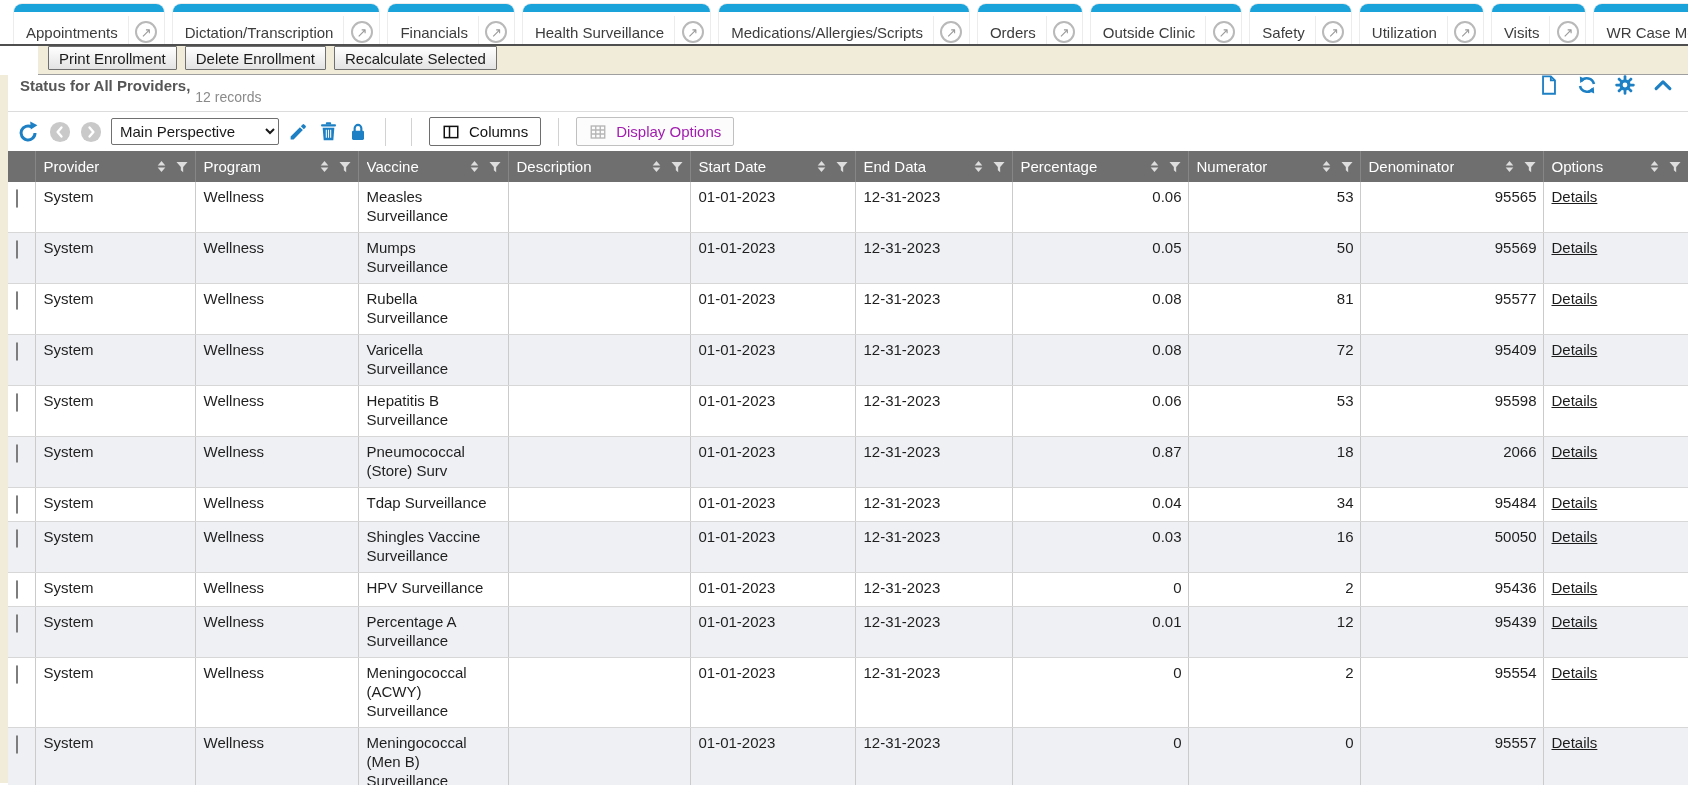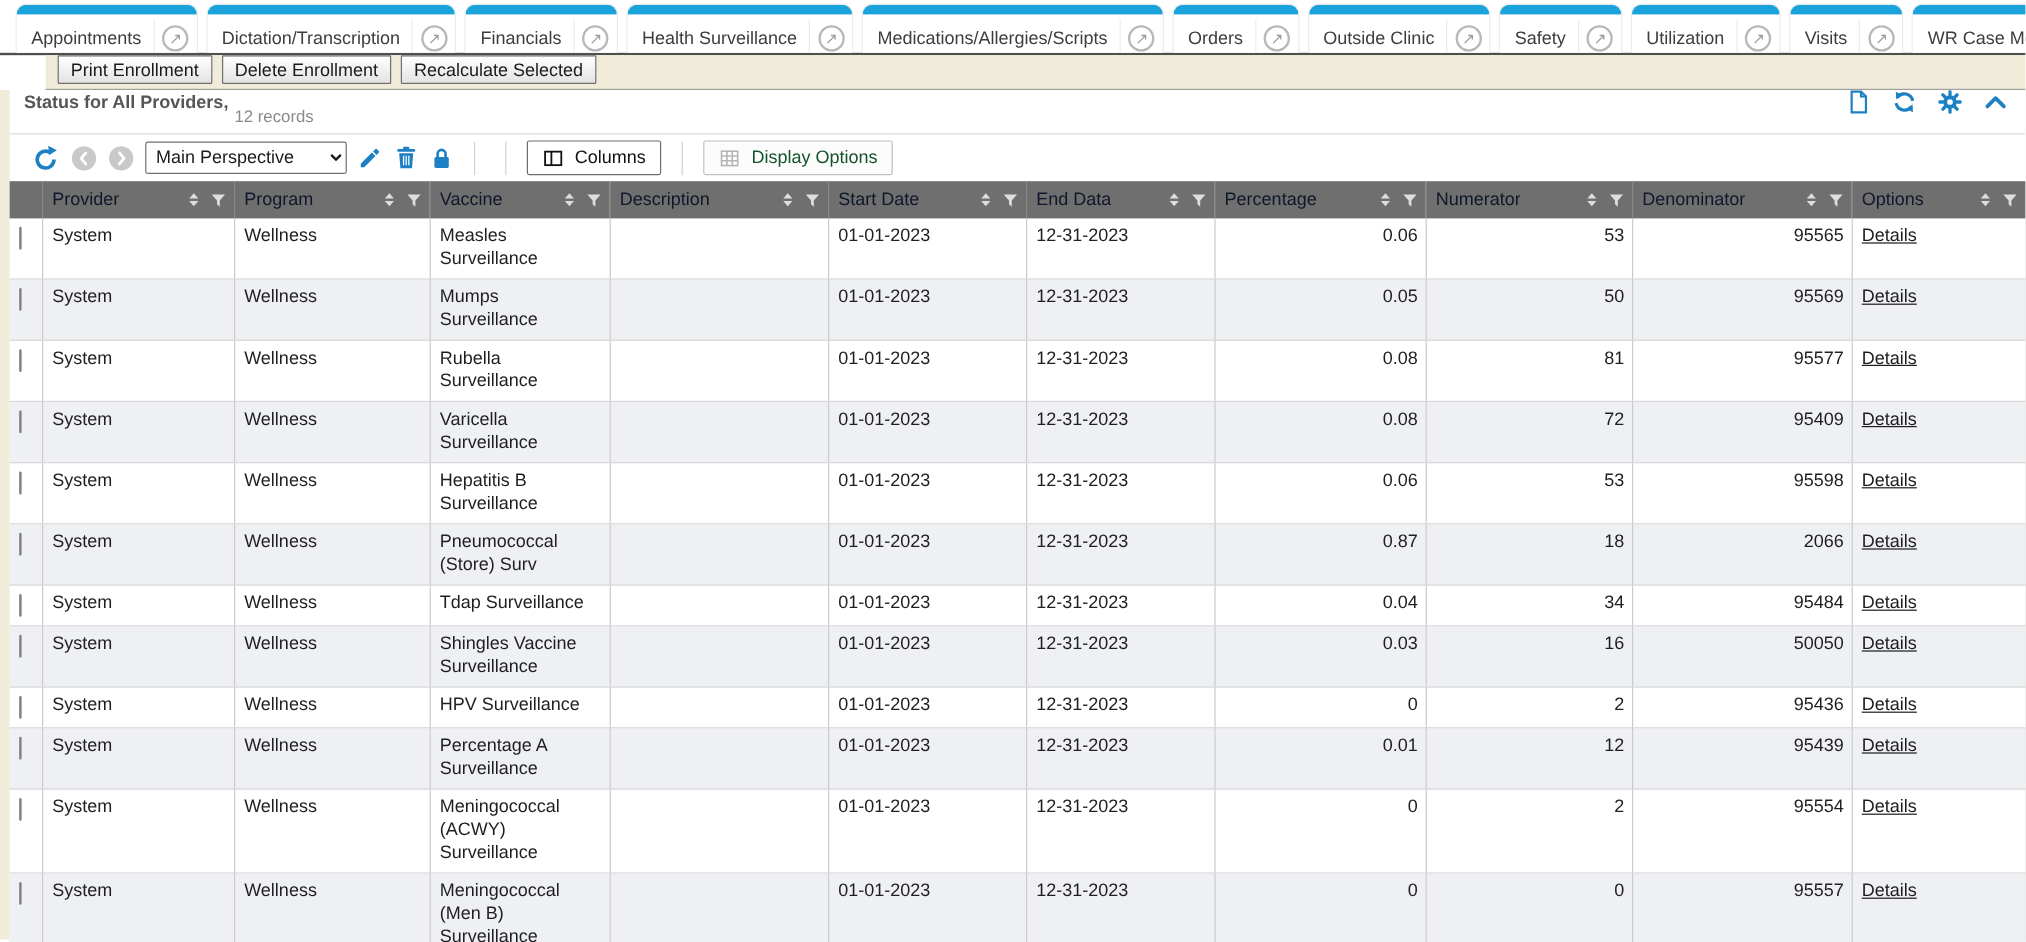--- a/index.html
+++ b/index.html
@@ -43,39 +43,39 @@
   .panel{ background:#fff; margin-left:8px; height:100%; }
   .status-bar{
     height:37px; display:flex; align-items:center; padding:0 14px 16px 12px;
     border-bottom:1px solid #dcdcdc;
   }
   .status-title{ font-size:15px; font-weight:bold; color:#565656; }
   .status-records{ font-size:14px; color:#8a8a8a; margin-left:5px;margin-top:23px; }
   .status-icons{ margin-left:auto; display:flex; align-items:center; gap:16px; color:var(--icon-blue); }
   .status-icons .icon-btn{ width:22px; height:22px; cursor:pointer; display:flex; }
   
-  .grid-toolbar{ height:39px; display:flex; align-items:center; padding:0 18px; gap:9px; }
+  .grid-toolbar{ height:39px; display:flex; align-items:center; padding:0 8px; gap:9px; }
   .icon-btn{ background:none; border:none; padding:0; cursor:pointer; color:var(--icon-blue); display:flex; align-items:center; }
   .perspective-select{
     font-family:inherit; font-size:15px; color:#1a1a1a; height:27px; width:168px;
     border:1px solid #707070; border-radius:2px; background:#fff; padding:0 4px; cursor:pointer;
   }
   .tool-sep{ width:1px; height:28px; background:#d2d2d2; margin:0 8px; }
   .tbtn{
     font-family:inherit; display:inline-flex; align-items:center; gap:9px; cursor:pointer;
     border:1px solid #6e6e6e; background:#fff; height:29px; padding:0 12px;
     font-size:15px; color:#111; border-radius:2px;
   }
   .tbtn .bicon{ display:flex; color:#111; }
-  .tbtn.disabled{ border-color:#c0c0c0; color:#14532d; background:#fcfcfc; cursor:default; }
+  .tbtn.disabled{ border-color:#c0c0c0; color:#a21caf; background:#fcfcfc; cursor:default; }
   .tbtn.disabled .bicon{ color:#b5b5b5; }
   
   table.grid{ border-collapse:collapse; table-layout:fixed; width:1680px; font-size:15px; }
   thead th{
-    background:var(--hdr); color:#0f172a; font-weight:normal; text-align:left;
+    background:var(--hdr); color:#ffffff; font-weight:normal; text-align:left;
     padding:0 6px 0 8px; height:31px; border-left:1px solid #868686;
   }
   thead th:first-child{ border-left:none; }
   .th-inner{ display:flex; align-items:center; gap:6px; overflow:hidden; }
   .th-label{ white-space:nowrap; overflow:hidden; }
   .th-icons{ margin-left:auto; display:flex; align-items:center; gap:7px; color:#dedede; flex:0 0 auto; }
   .th-icons span{ display:flex; cursor:pointer; }
   .hdr-checkbox{ width:15px; height:15px; background:#fff; border-radius:3px; margin:0 auto; cursor:pointer; }
   tbody td{
     vertical-align:top; padding:5px 8px 7px 8px; border-right:1px solid #cbcbcb;

